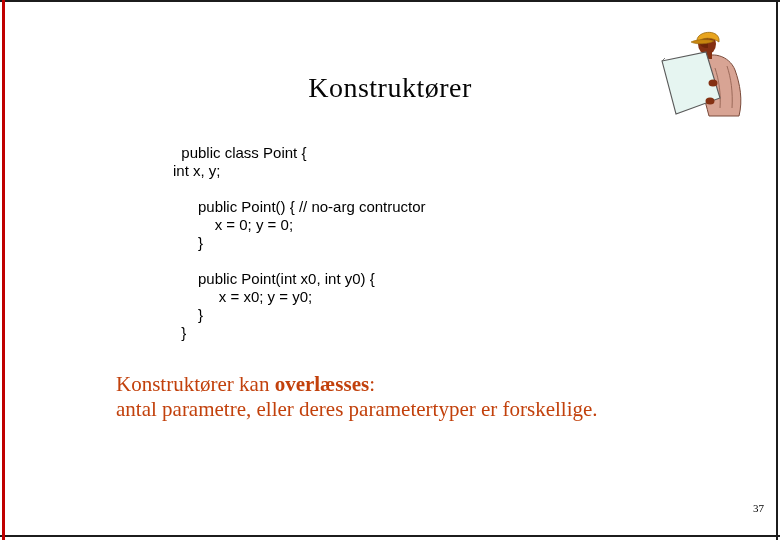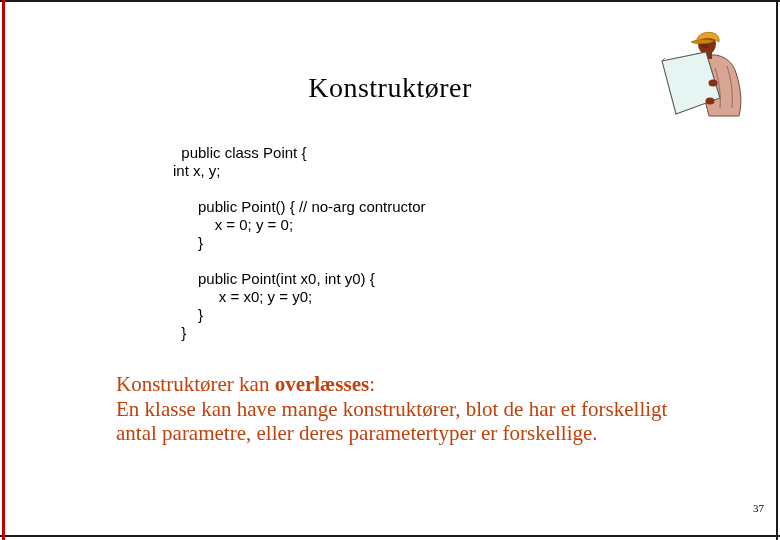--- a/index.html
+++ b/index.html
@@ -122,19 +122,18 @@
           x = 0; y = 0;
       }
 
       public Point(int x0, int y0) {
            x = x0; y = y0;
       }
   }</div>
 
   <div class="body-text">
     <div class="line"><span>Konstruktører kan </span><b>overlæsses</b><span>:</span></div>
-    <div class="line">En klasse kan have mange konstruktører, blot de har et forskelligt</div>
     <div class="line">antal parametre, eller deres parametertyper er forskellige.</div>
   </div>
 
   <div class="page-number">37</div>
 
 </div>
 
 </body></html>

